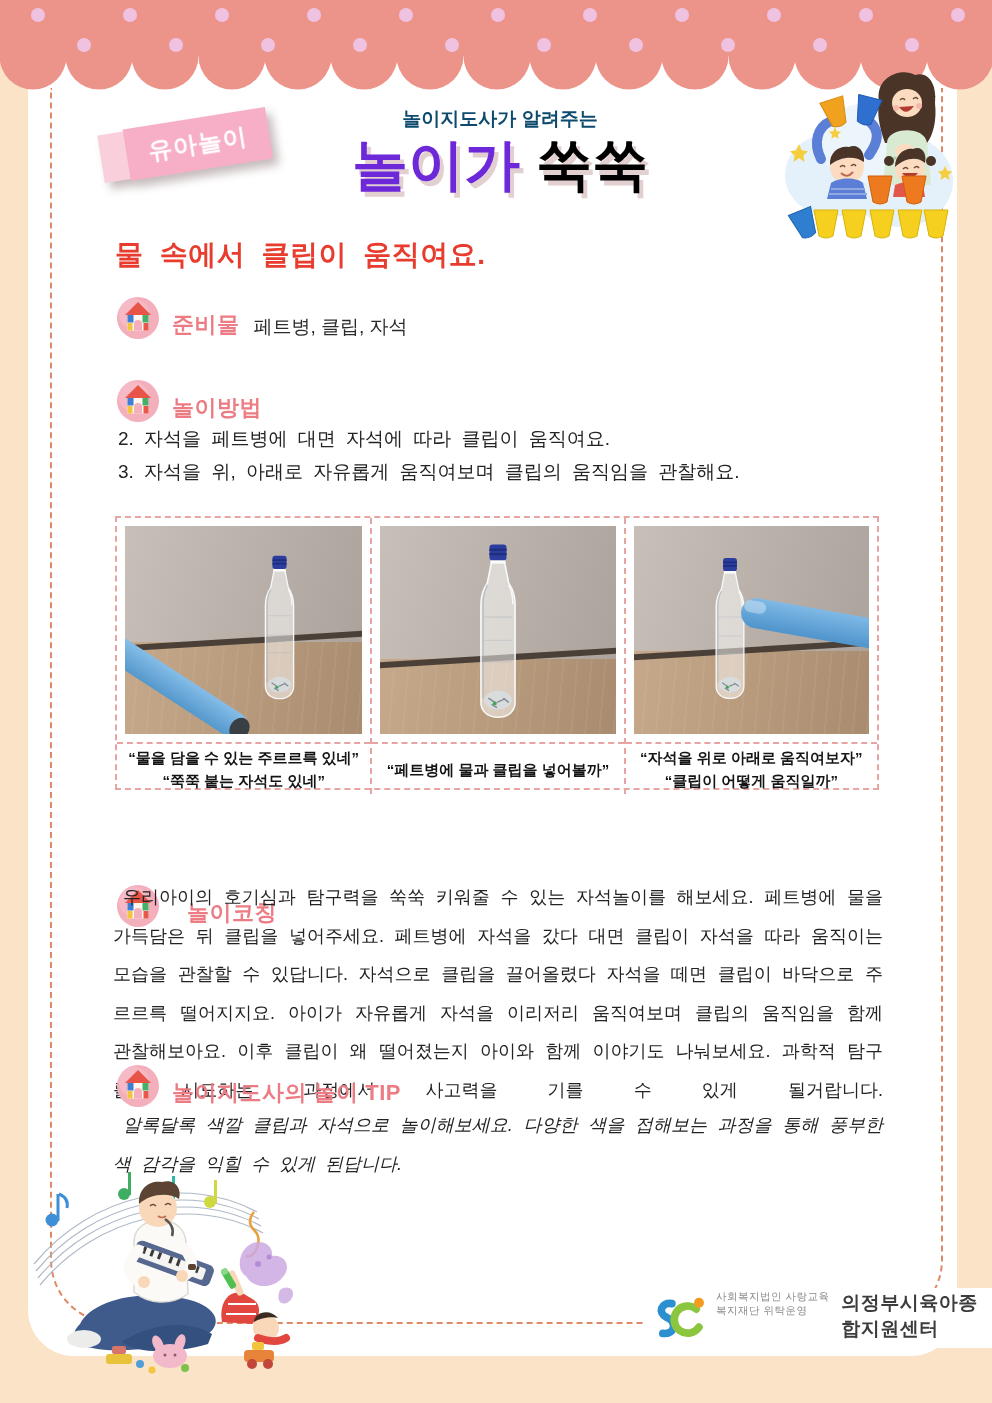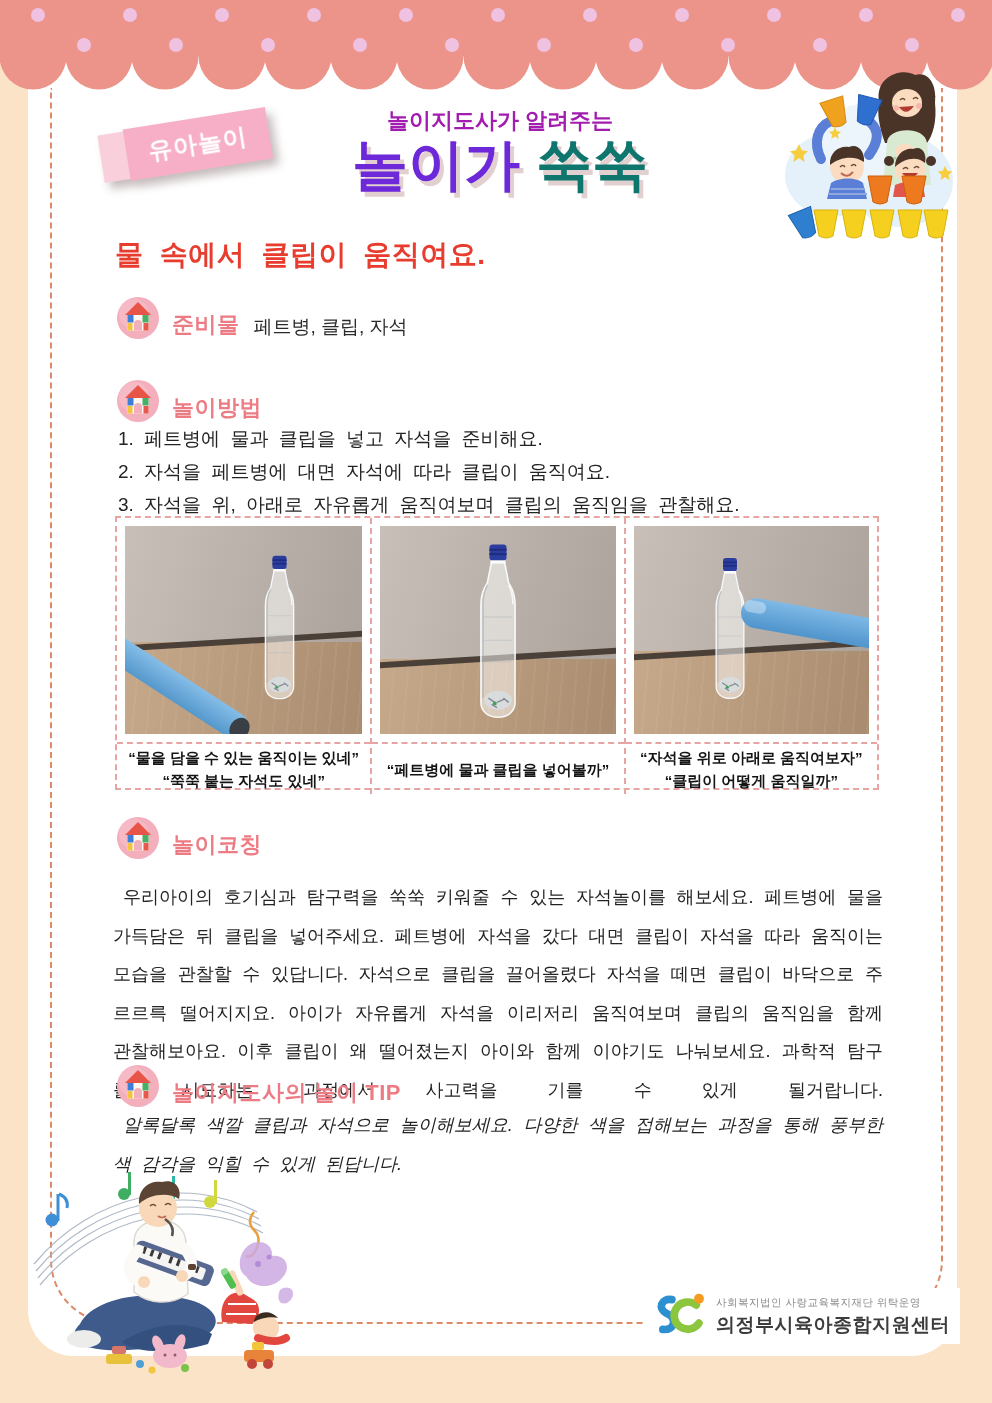--- a/index.html
+++ b/index.html
@@ -11,25 +11,25 @@
         border:2px dashed #DE8A66;border-top:none;border-radius:0 0 64px 64px;}
   .band{position:absolute;left:0;top:0;}
   
   .ribbon{position:absolute;left:100px;top:120px;width:170px;height:52px;transform:rotate(-9deg);
         filter:drop-shadow(5px 7px 5px rgba(90,60,60,.35));}
   .ribbon .flap{position:absolute;left:0;top:2px;width:28px;height:48px;background:#F9CFDC;}
   .ribbon .main{position:absolute;left:26px;top:0;right:0;bottom:0;background:#F6AFC6;
         display:flex;align-items:center;justify-content:center;}
   .ribbon .main span{color:#fff;font-size:24px;font-weight:800;letter-spacing:1px;}
   .subtitle{position:absolute;left:320px;top:106px;width:360px;text-align:center;
-        color:#a21caf;font-size:22px;font-weight:800;}
+        color:#0c4a6e;font-size:19px;font-weight:800;}
   .title{position:absolute;left:260px;top:130px;width:480px;text-align:center;font-weight:900;
         font-size:56px;line-height:1.25;text-shadow:4px 5px 0 rgba(167,110,110,.33);}
   .title .t1{color:#6d28d9;}
-  .title .t2{color:#0f766e;margin-left:16px;}
+  .title .t2{color:#000000;margin-left:16px;}
   .heading{position:absolute;left:115px;top:236px;color:#E73C2E;font-size:28px;font-weight:900;
         letter-spacing:.5px;word-spacing:8px;}
   
   .row{position:absolute;display:flex;align-items:flex-end;height:44px;}
   .sec-icon{width:44px;height:44px;flex:0 0 44px;}
   .sec-label{color:#EC7B84;font-size:22px;font-weight:800;margin-left:12px;letter-spacing:.5px;}
   .sec-value{color:#2B2B2B;font-size:19px;margin-left:14px;}
   .steps{position:absolute;left:118px;top:422px;width:772px;color:#232323;font-size:19px;
         line-height:33px;word-spacing:5px;}
   
@@ -57,21 +57,21 @@
   
   .para{position:absolute;color:#232323;font-size:18px;line-height:38.5px;text-align:justify;
         word-spacing:5px;text-indent:10px;}
   .para.last-just{text-align-last:justify;}
   
   .music-illo{position:absolute;left:22px;top:1172px;width:310px;height:205px;}
   .kids-illo{position:absolute;left:783px;top:63px;width:172px;height:183px;}
   .logo{position:absolute;left:646px;top:1288px;display:flex;align-items:flex-end;gap:8px;
         background:#fff;padding:2px 10px 4px 6px;}
   .logo-mark{width:56px;height:50px;flex:0 0 56px;}
-  .logo-text{display:flex;flex-direction:column;gap:2px;padding-bottom:2px;}
+  .logo-text{display:flex;flex-direction:row;gap:2px;padding-bottom:2px;}
   .logo-small{font-size:10.5px;color:#8A8A8A;letter-spacing:.5px;}
   .logo-large{font-size:19px;font-weight:800;color:#3C3C3C;letter-spacing:.5px;}
 </style>
 </head>
 <body>
 
 <svg width="0" height="0" style="position:absolute" aria-hidden="true">
   <defs>
     <symbol id="bottle" viewBox="0 0 60 170">
       <rect x="22" y="2" width="16" height="15" rx="3" fill="#2C3DA0"></rect>
@@ -227,38 +227,37 @@
     <span class="sec-value">페트병, 클립, 자석</span>
   </div>
 
   <div class="row" style="left:116px;top:379px;">
     <svg class="sec-icon">
         <use href="#houseicon"></use>
       </svg>
     <span class="sec-label">놀이방법</span>
   </div>
   <div class="steps">
-    <div>1. 페트병에 물과 클립을 넣고 자석을 준비해요.</div>
     <div>2. 자석을 페트병에 대면 자석에 따라 클립이 움직여요.</div>
     <div>3. 자석을 위, 아래로 자유롭게 움직여보며 클립의 움직임을 관찰해요.</div>
   </div>
 
   <div class="photo-grid">
     <div class="cell">
       <div class="photo">
         <div class="wall" style="height:56%"></div>
         <div class="floor" style="height:44%"></div>
         <div class="edge" style="top:54%"></div>
         <svg class="bottle" style="left:54%;top:28px;width:53px;height:150px;">
             <use href="#bottle"></use>
           </svg>
         <div class="stick1"></div>
       </div>
       <div class="cap">
-        <div class="cap-line">“물을 담을 수 있는 움직이는 있네”</div>
+        <div class="cap-line">“물을 담을 수 있는 주르르륵 있네”</div>
         <div class="cap-line">“쭉쭉 붙는 자석도 있네”</div>
       </div>
     </div>
     <div class="cell">
       <div class="photo">
         <div class="wall" style="height:64%"></div>
         <div class="floor" style="height:36%"></div>
         <div class="edge" style="top:62%"></div>
         <svg class="bottle" style="left:calc(50% - 32px);top:16px;width:64px;height:182px;">
             <use href="#bottle"></use>
@@ -279,21 +278,21 @@
           </svg>
         <div class="stick3"></div>
       </div>
       <div class="cap">
         <div class="cap-line">“자석을 위로 아래로 움직여보자”</div>
         <div class="cap-line">“클립이 어떻게 움직일까”</div>
       </div>
     </div>
   </div>
 
-  <div class="row" style="left:116px;top:816px;">
+  <div class="row" style="left:116px;top:884px;gap:15px;">
     <svg class="sec-icon">
         <use href="#houseicon"></use>
       </svg>
     <span class="sec-label">놀이코칭</span>
   </div>
   <div class="para last-just" style="left:113px;top:878px;width:770px;">우리아이의 호기심과 탐구력을 쑥쑥 키워줄 수 있는 자석놀이를 해보세요. 페트병에 물을 가득담은 뒤 클립을 넣어주세요. 페트병에 자석을 갔다 대면 클립이 자석을 따라 움직이는 모습을 관찰할 수 있답니다. 자석으로 클립을 끌어올렸다 자석을 떼면 클립이 바닥으로 주르르륵 떨어지지요. 아이가 자유롭게 자석을 이리저리 움직여보며 클립의 움직임을 함께 관찰해보아요. 이후 클립이 왜 떨어졌는지 아이와 함께 이야기도 나눠보세요. 과학적 탐구를 시도하는 과정에서 사고력을 기를 수 있게 될거랍니다.</div>
 
   <div class="row" style="left:116px;top:1064px;">
     <svg class="sec-icon">
         <use href="#houseicon"></use>

